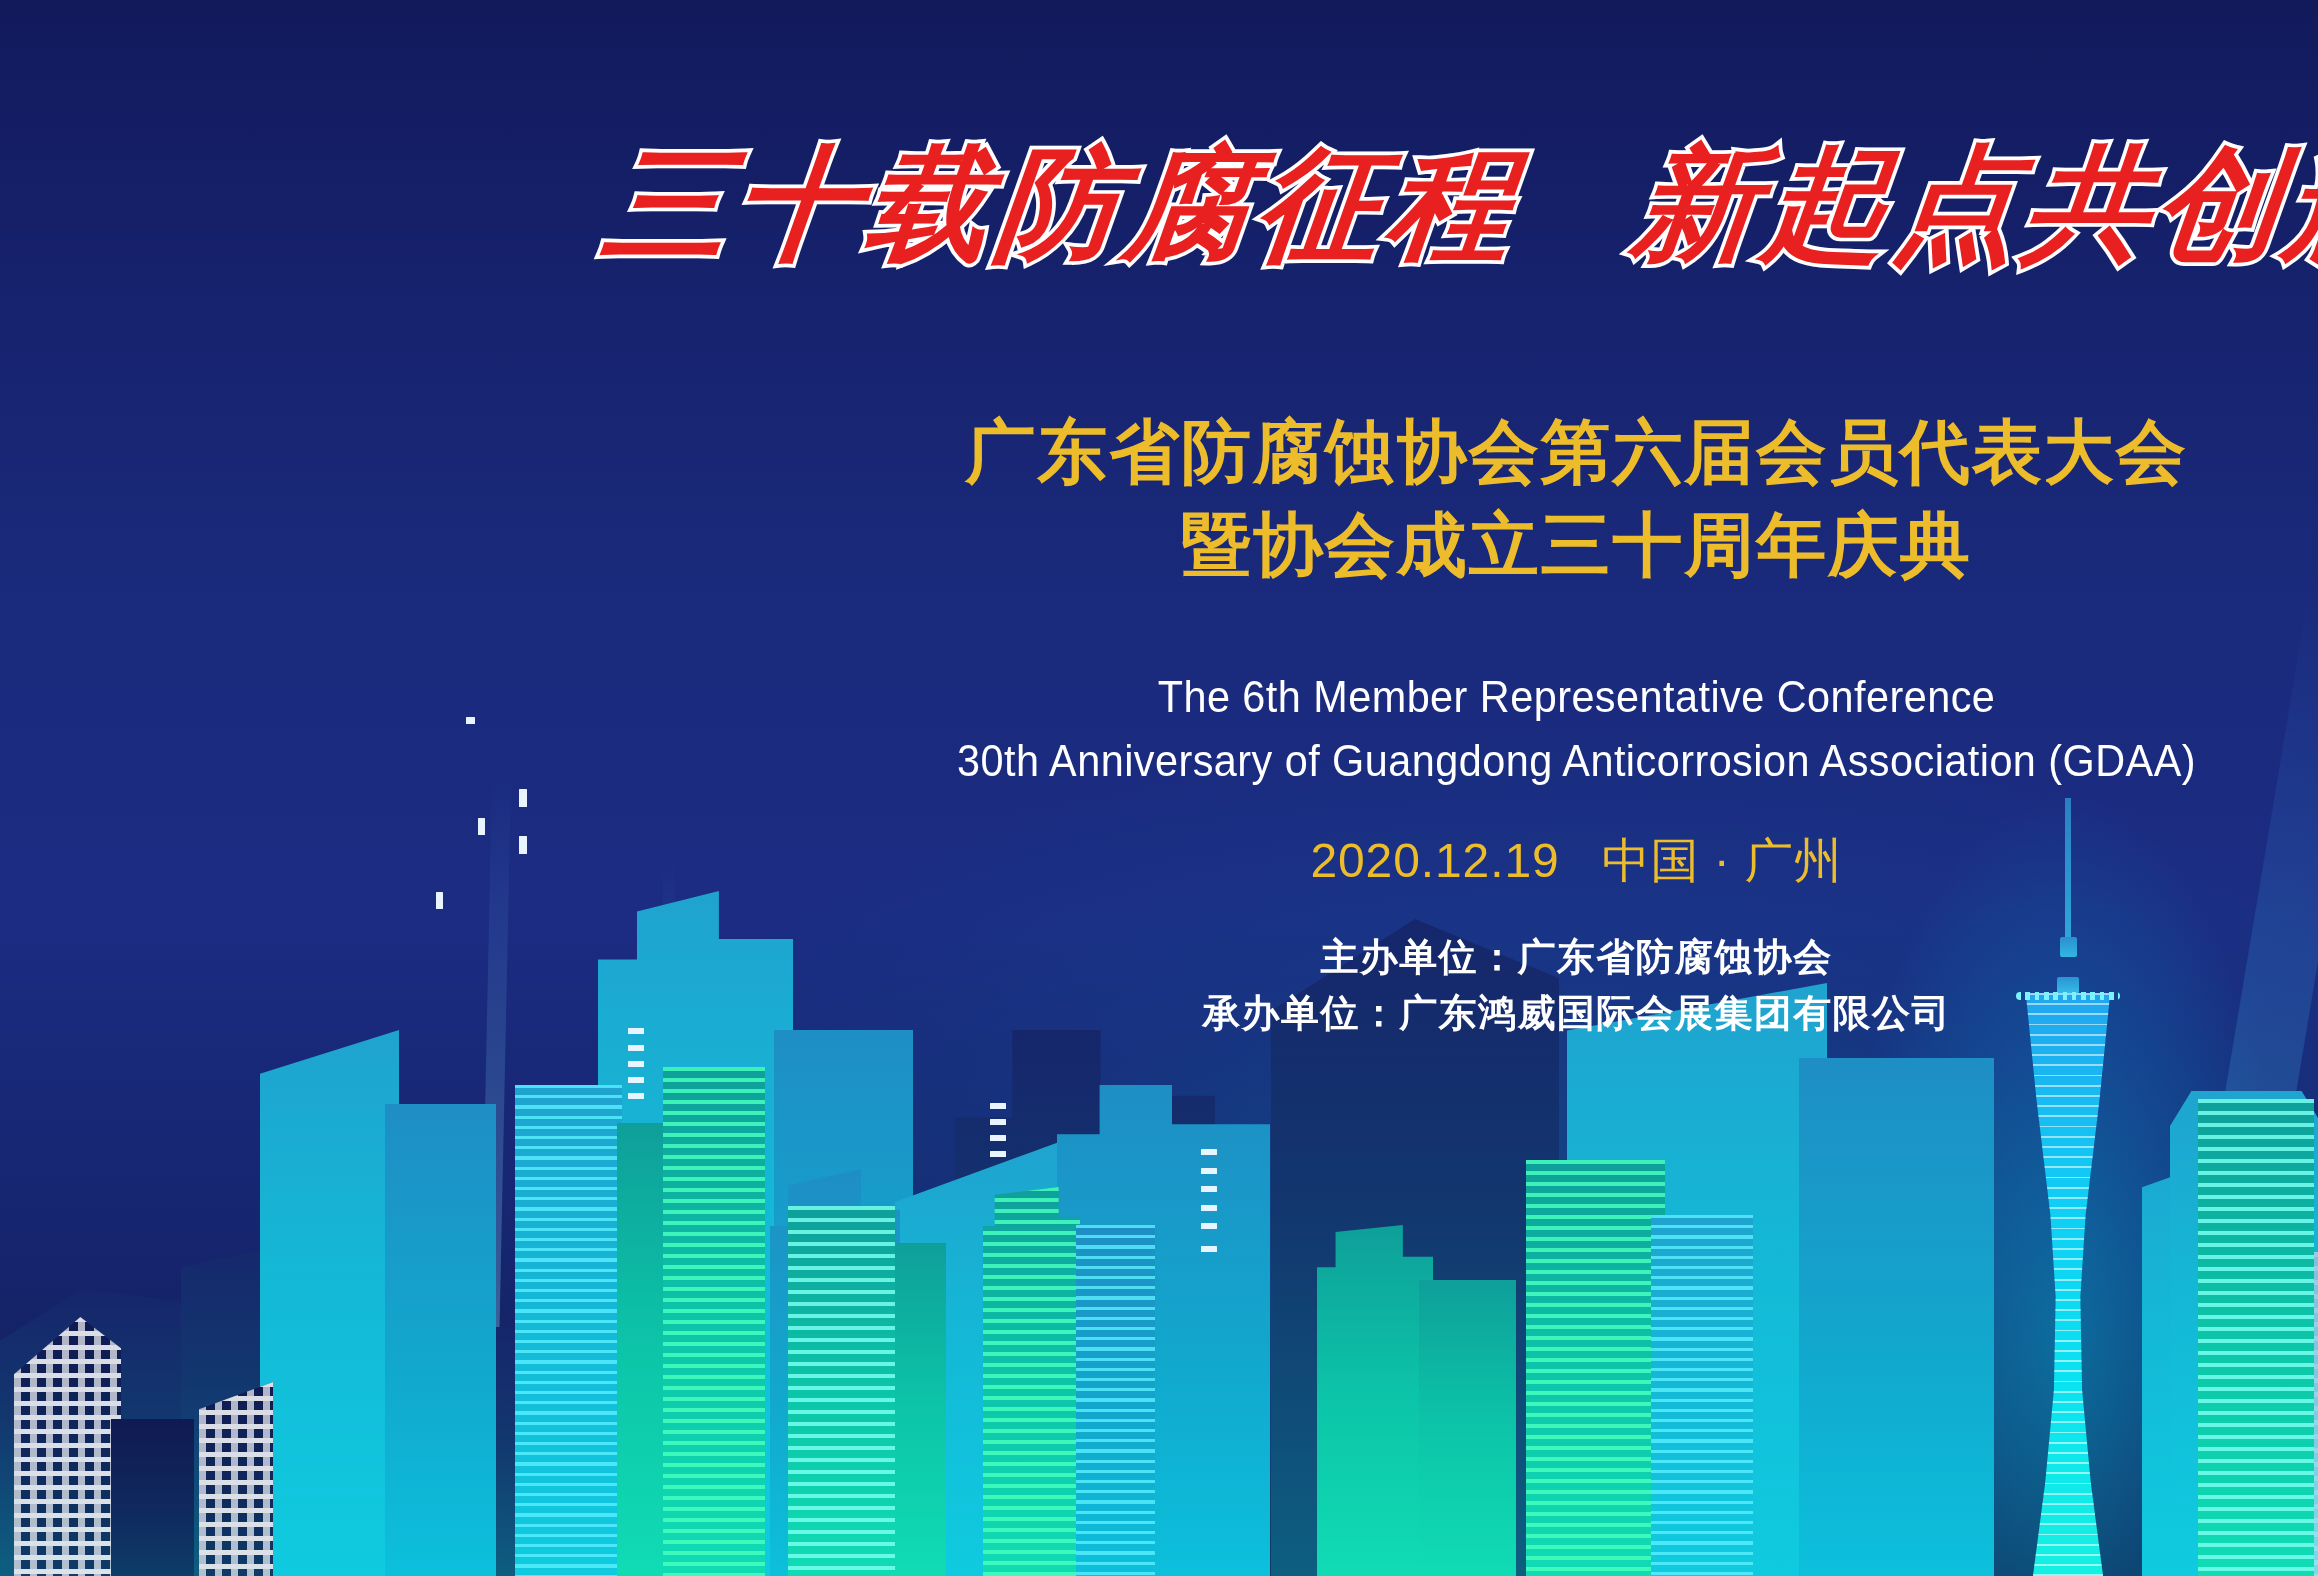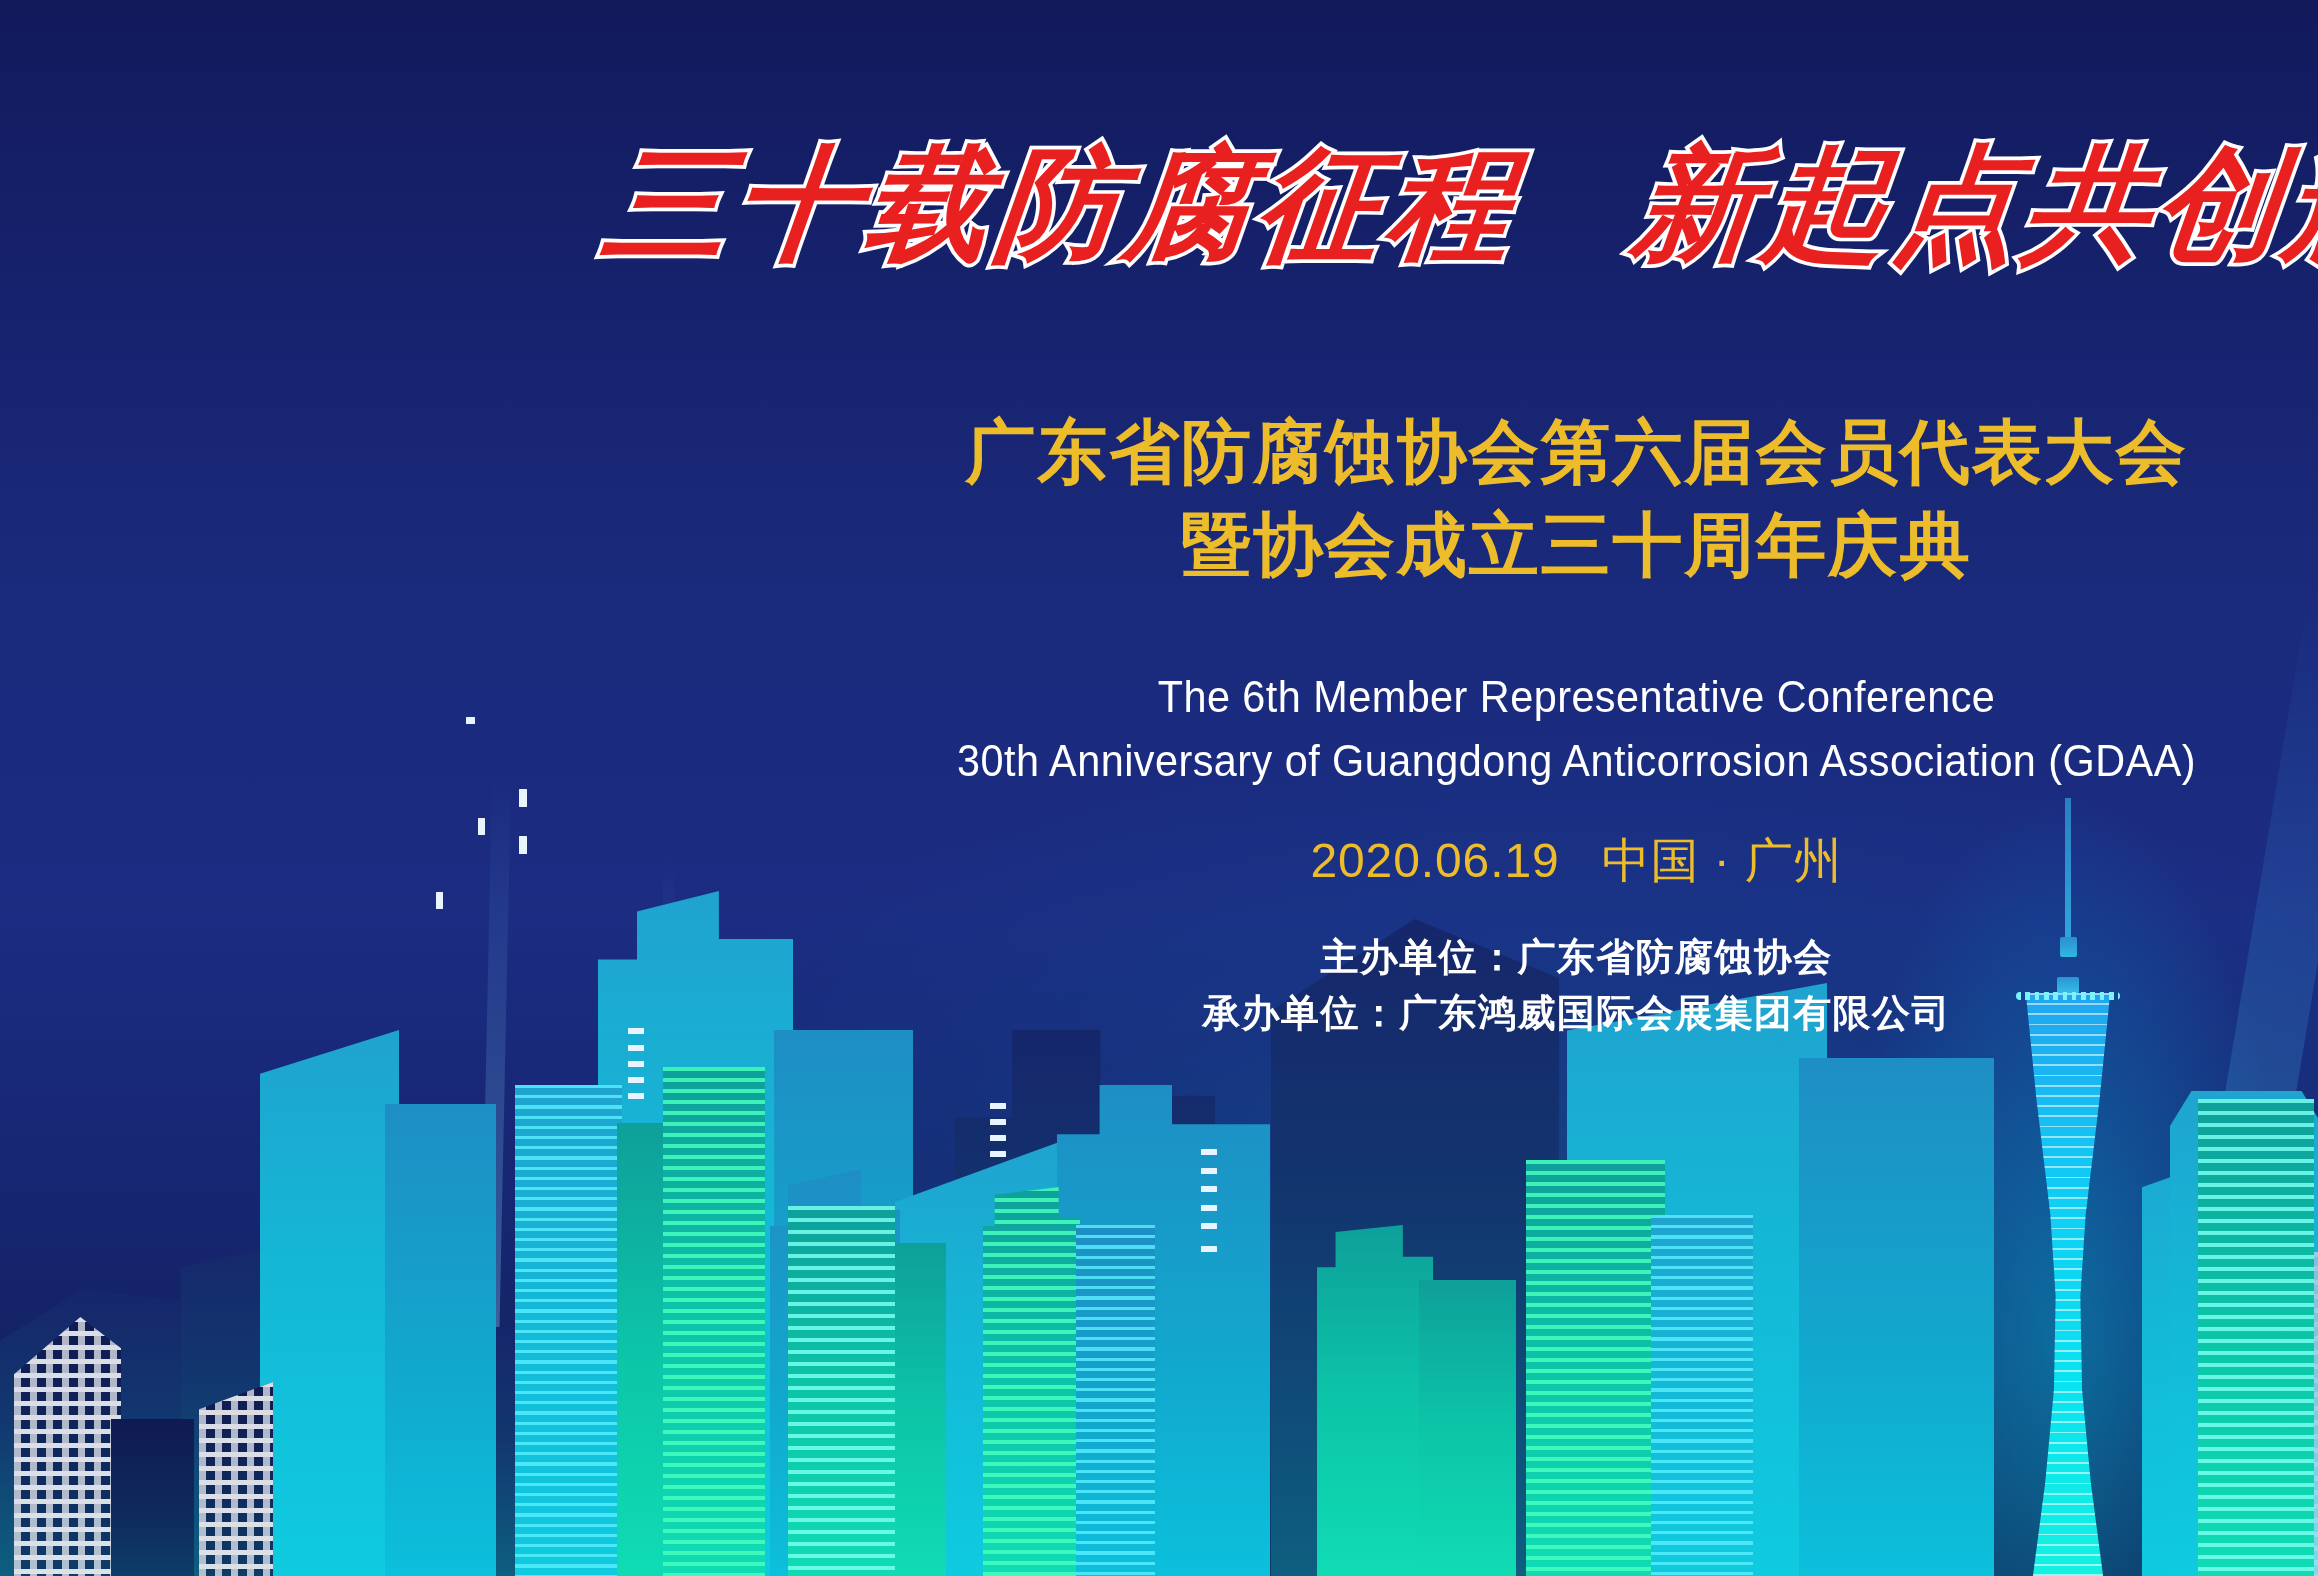--- a/index.html
+++ b/index.html
@@ -264,21 +264,21 @@
       <span class="grp">三十载防腐征程</span><span class="gap"></span><span class="grp">新起点共创辉煌</span>
     </div>
 
     <div class="cn-title l1">广东省防腐蚀协会第六届会员代表大会</div>
     <div class="cn-title l2">暨协会成立三十周年庆典</div>
 
     <div class="en-line e1">The 6th Member Representative Conference</div>
     <div class="en-line e2">30th Anniversary of Guangdong Anticorrosion Association (GDAA)</div>
 
     <div class="date-line">
-      <span>2020.06.19</span><span class="sep"></span><span>中国 · 广州</span>
+      <span>2020.12.19</span><span class="sep"></span><span>中国 · 广州</span>
     </div>
 
     <div class="org o1">主办单位：广东省防腐蚀协会</div>
     <div class="org o2">承办单位：广东鸿威国际会展集团有限公司</div>
 
   </div>
 </div>
 
 
 </body></html>

